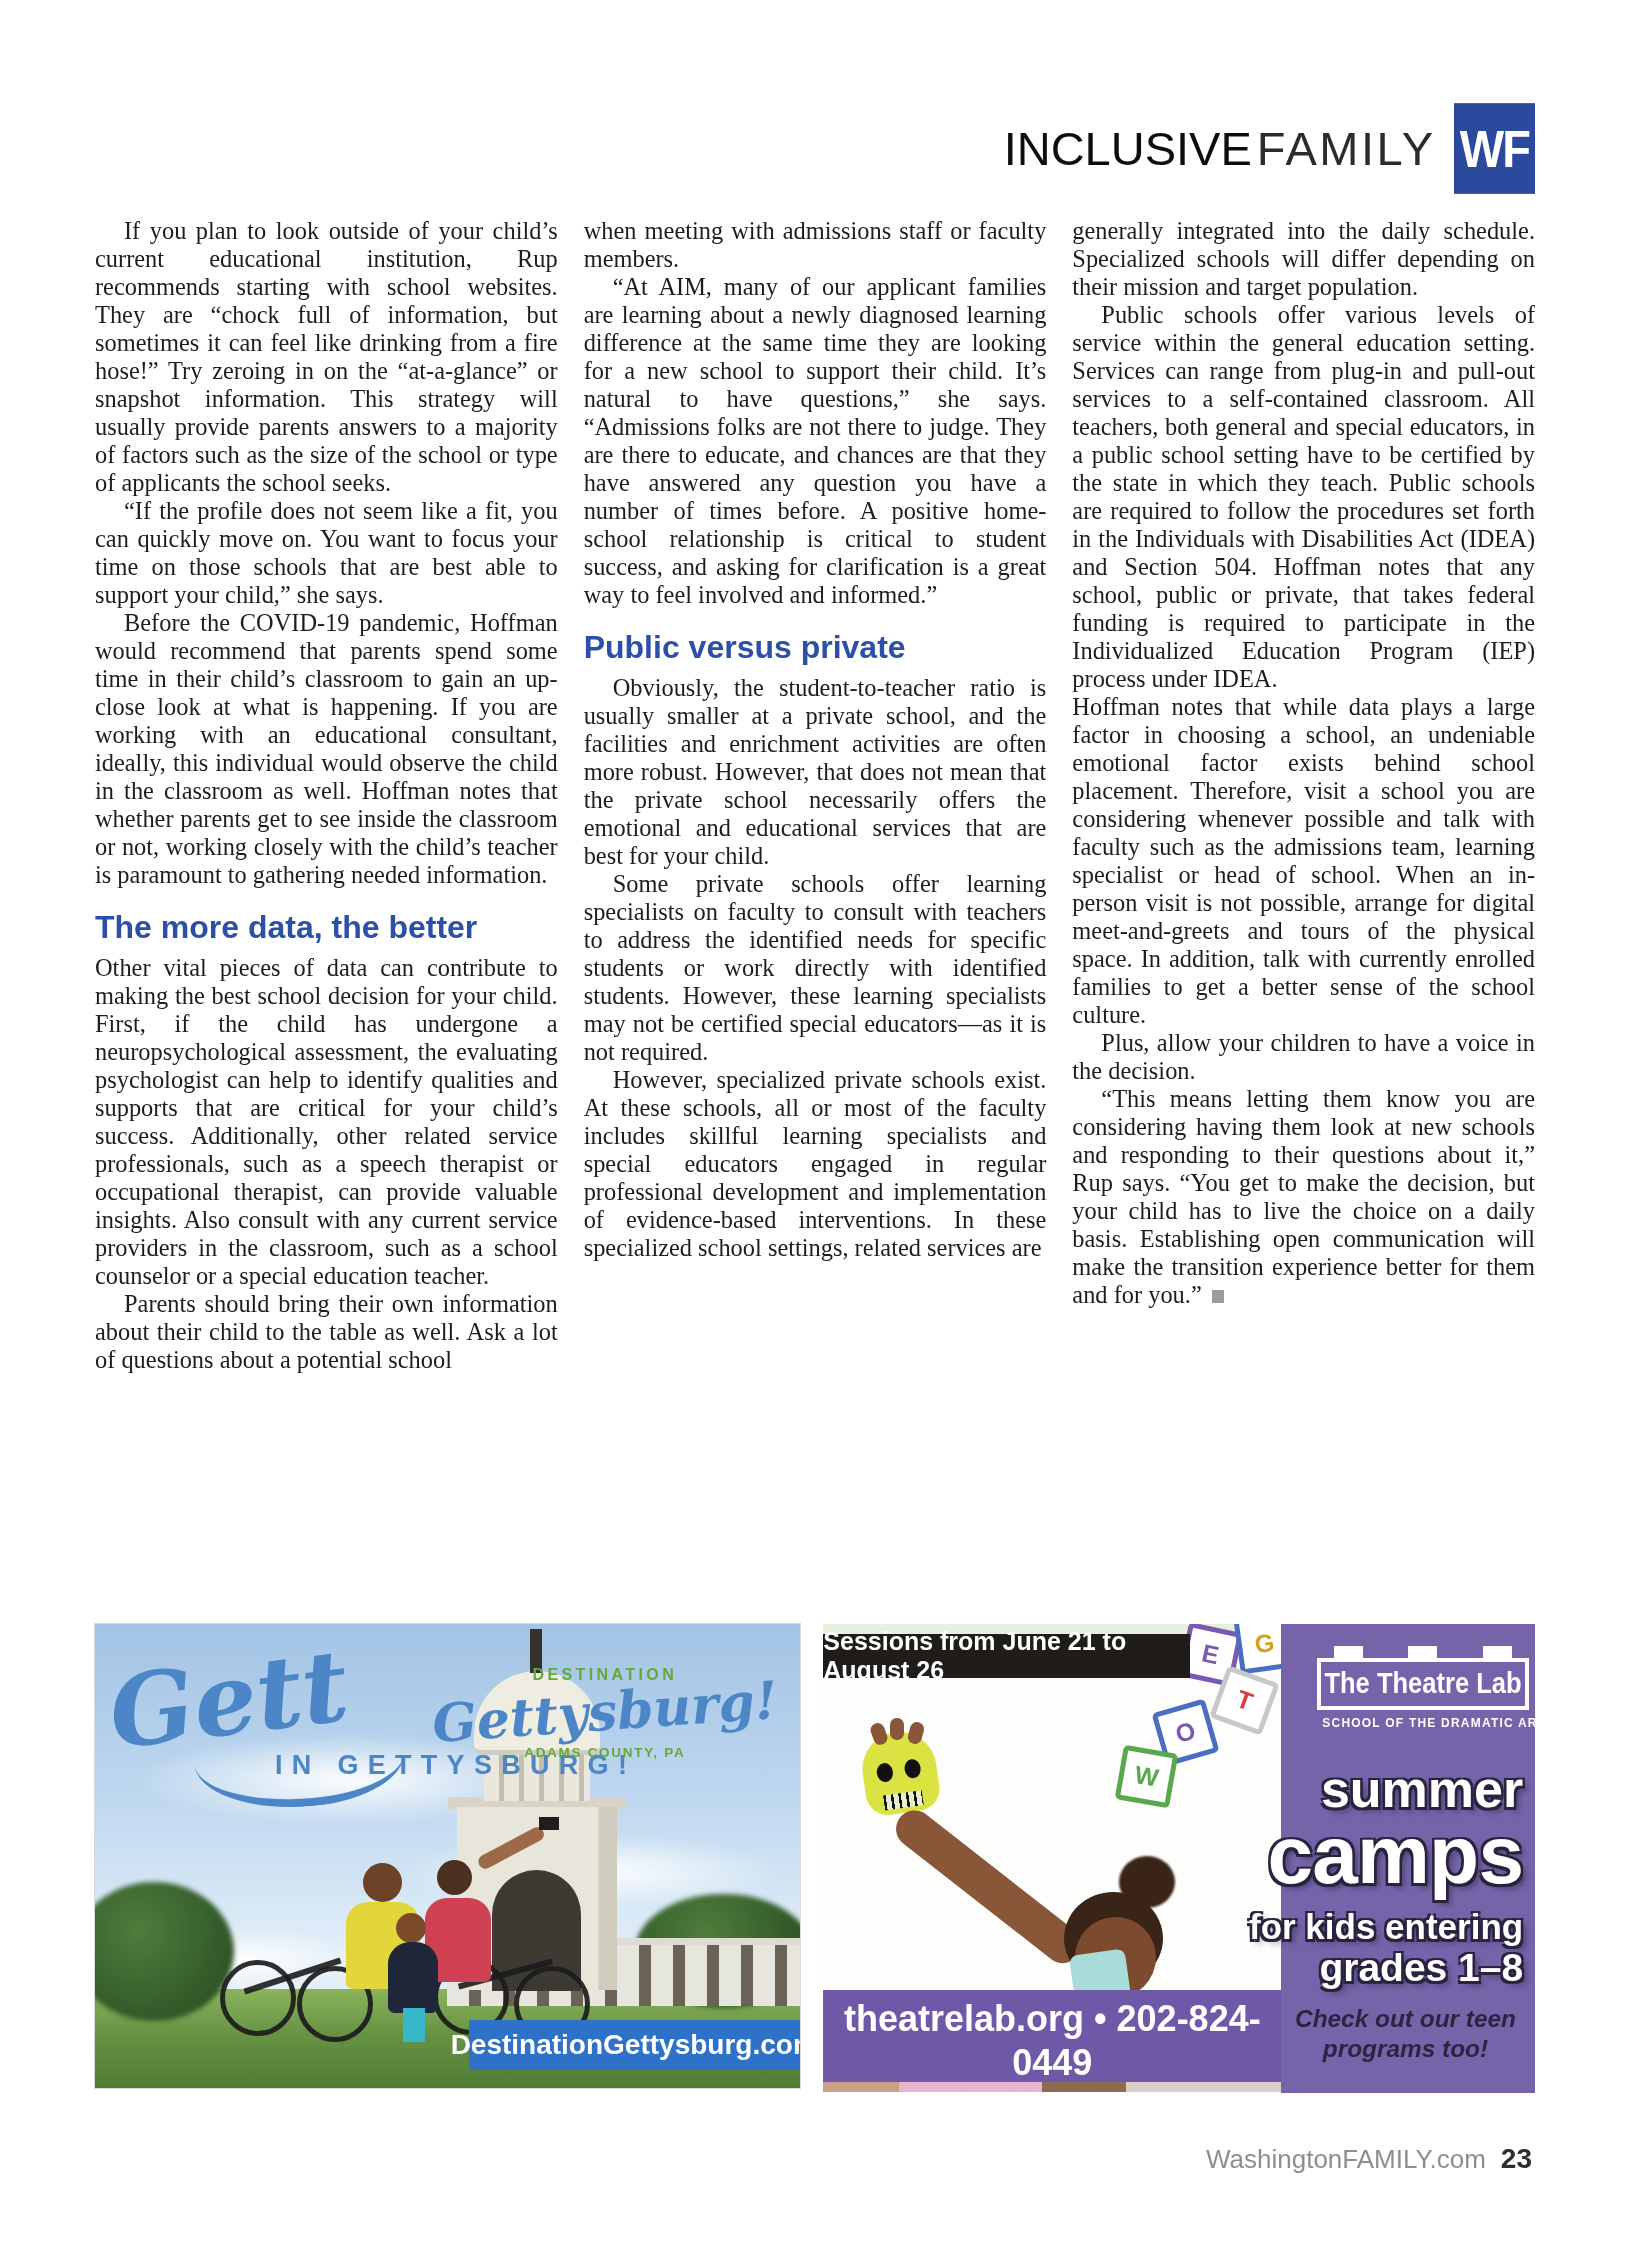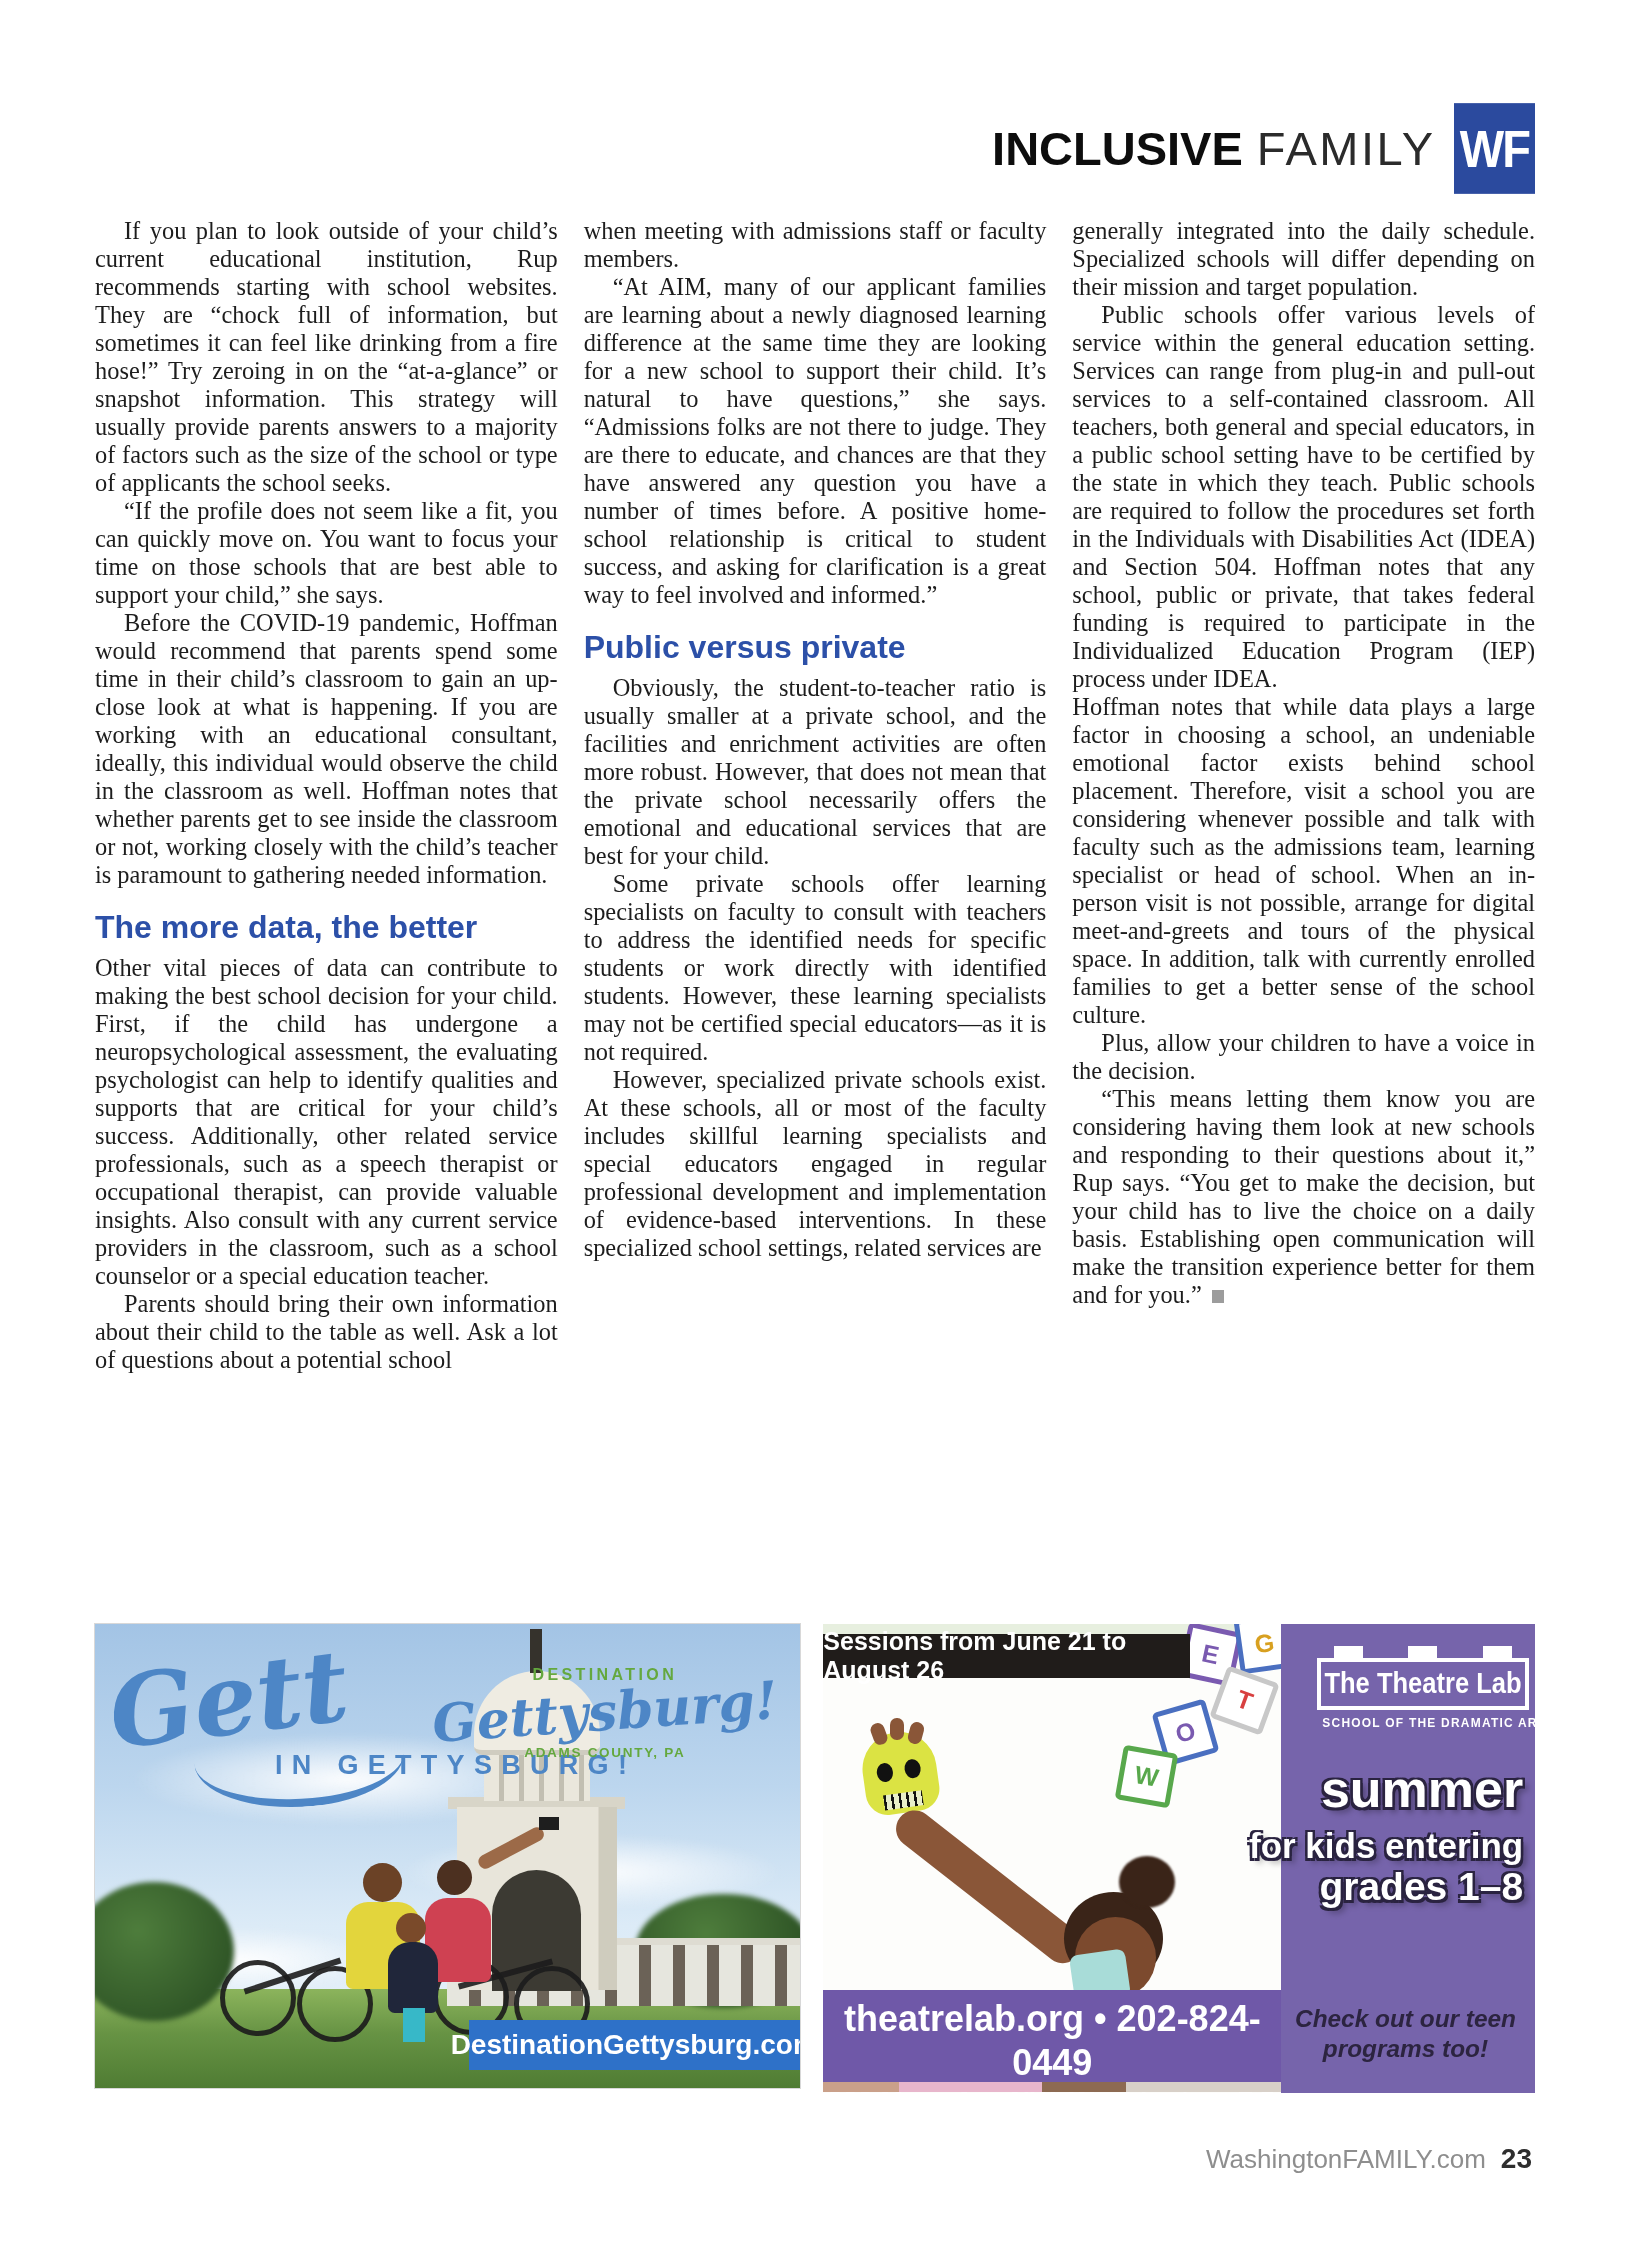--- a/index.html
+++ b/index.html
@@ -1,21 +1,21 @@
 <!DOCTYPE html>
 <html lang="en" style="font-size:13.5px"><head>
 <meta charset="utf-8">
 <style>
   html,body{margin:0;padding:0;background:#ffffff;}
   body{width:1630px;height:2261px;position:relative;font-family:"Liberation Serif",serif;overflow:hidden;}
 
   
   .mag-header{position:absolute;top:108px;right:95px;display:flex;align-items:center;gap:18.5px;}
   .mag-header .sect{font-family:"Liberation Sans",sans-serif;font-size:47px;line-height:81px;}
-  .sect-bold{font-weight:700;color:#0d0d0d;letter-spacing:0px;margin-right:14px;}
+  .sect-bold{font-weight:400;color:#0d0d0d;letter-spacing:0px;margin-right:5px;}
   .sect-light{font-weight:400;color:#2b2b2b;letter-spacing:2.5px;}
   .wf-box{width:81px;height:81px;background:#2b4a9e;color:#fff;display:flex;align-items:center;justify-content:center;
           font-family:"Liberation Sans",sans-serif;font-weight:700;font-size:47px;letter-spacing:-1.7px;transform:scaleY(1.12);}
 
   
   .article{position:absolute;left:95px;top:217px;width:1440px;height:1361px;display:flex;gap:26px;overflow:hidden;}
   .col{width:463px;}
   .col p{font-size:24.4px;line-height:28px;text-align:justify;color:#1d1d1d;margin:0;hyphens:auto;}
   .col p.ind{text-indent:29px;}
   .col h2{font-family:"Liberation Sans",sans-serif;font-weight:700;font-size:32px;line-height:37px;color:#2c50a8;margin:20px 0 8.4px 0;}
@@ -243,20 +243,21 @@
           <div class="tl-tab"></div>
         </div>
         <div class="tl-frame">
           <div class="tl-name">The Theatre Lab</div>
         </div>
         <div class="tl-sub">SCHOOL OF THE DRAMATIC ARTS</div>
       </div>
     </div>
     <div class="big-text">
       <div class="bt1">summer</div>
+      <div class="bt3">camps</div>
       <div class="bt4">for kids entering</div>
       <div class="bt5">grades 1–8</div>
     </div>
     <div class="thtr-contact">
       <div class="tc1">theatrelab.org • 202-824-0449</div>
       <div class="tc2">900 Mass Ave NW, Washington, DC</div>
     </div>
     <div class="teen-note">Check out our teen programs too!</div>
     <div class="thtr-sliver"></div>
   </div>

